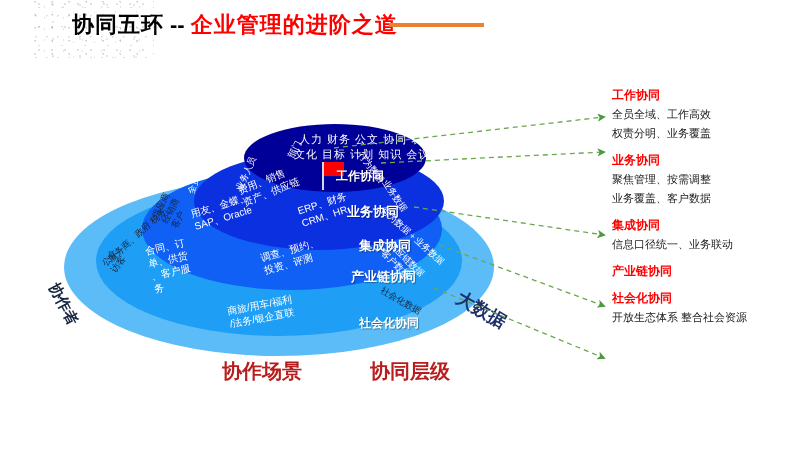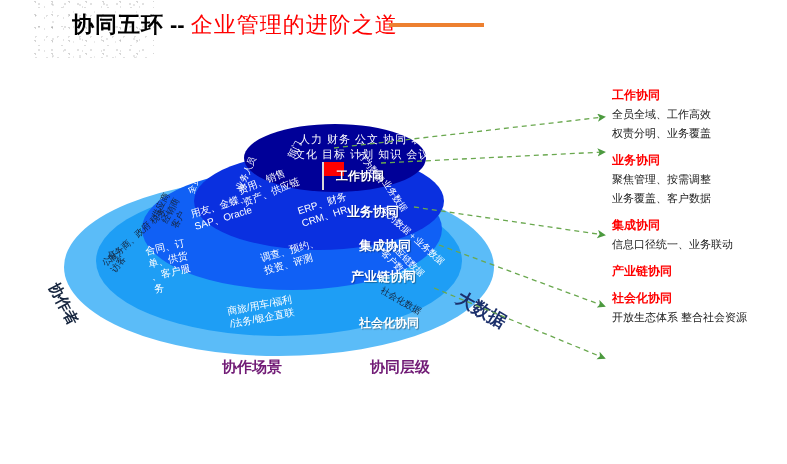--- a/index.html
+++ b/index.html
@@ -9,21 +9,21 @@
     font-family:"Liberation Sans","DejaVu Sans",sans-serif;
     overflow:hidden;
     position:relative;
   }
   #stage{position:absolute;left:0;top:0;width:787px;height:356px;margin-left:34px;}
 
   
   .title-wrap{position:absolute;left:38px;top:8px;height:34px;display:flex;align-items:center;}
   .title-a{font-size:22px;font-weight:bold;color:#000000;letter-spacing:1px;}
   .title-sep{font-size:22px;font-weight:bold;color:#000000;margin:0 6px;}
-  .title-b{font-size:22px;font-weight:normal;color:#ff0000;letter-spacing:1px;}
+  .title-b{font-size:22px;font-weight:bold;color:#ff0000;letter-spacing:1px;}
   .title-rule{position:absolute;left:355px;top:23px;width:95px;height:4px;background:#ed8030;}
 
   .corner-noise{position:absolute;left:0;top:0;width:120px;height:58px;
     background:
       radial-gradient(circle at 8% 12%, rgba(120,120,120,.30) 0 1px, transparent 1px),
       radial-gradient(circle at 22% 40%, rgba(120,120,120,.25) 0 1px, transparent 1px),
       radial-gradient(circle at 37% 18%, rgba(120,120,120,.22) 0 1px, transparent 1px),
       radial-gradient(circle at 55% 62%, rgba(120,120,120,.20) 0 1px, transparent 1px),
       radial-gradient(circle at 70% 30%, rgba(120,120,120,.18) 0 1px, transparent 1px),
       radial-gradient(circle at 14% 75%, rgba(120,120,120,.22) 0 1px, transparent 1px),
@@ -81,21 +81,21 @@
   .d-soc{left:350px;top:285px;transform:rotate(30deg);transform-origin:left top;}
 
   
   .axis-cap{position:absolute;font-weight:bold;white-space:nowrap;}
   .cap-collab{left:27px;top:280px;font-size:15px;color:#17263f;
               transform:rotate(62deg);transform-origin:left top;}
   .cap-bigdata{left:430px;top:286px;font-size:18px;color:#1b2f6b;
               transform:rotate(30deg);transform-origin:left top;}
 
   
-  .bottom-cap{position:absolute;font-size:15px;font-weight:bold;color:#701a75;white-space:nowrap;}
+  .bottom-cap{position:absolute;font-size:20px;font-weight:bold;color:#b91c1c;white-space:nowrap;}
   .bc-scene{left:188px;top:358px;}
   .bc-level{left:336px;top:358px;}
 
   
   .panel{position:absolute;left:578px;top:86px;width:205px;}
   .p-group{margin-bottom:8px;}
   .p-head{font-size:12px;font-weight:bold;color:#ff0000;line-height:19px;}
   .p-line{font-size:11px;color:#1a1a1a;line-height:19px;white-space:nowrap;}
 
   svg.arrows{position:absolute;left:0;top:0;width:787px;height:464px;overflow:visible;}

